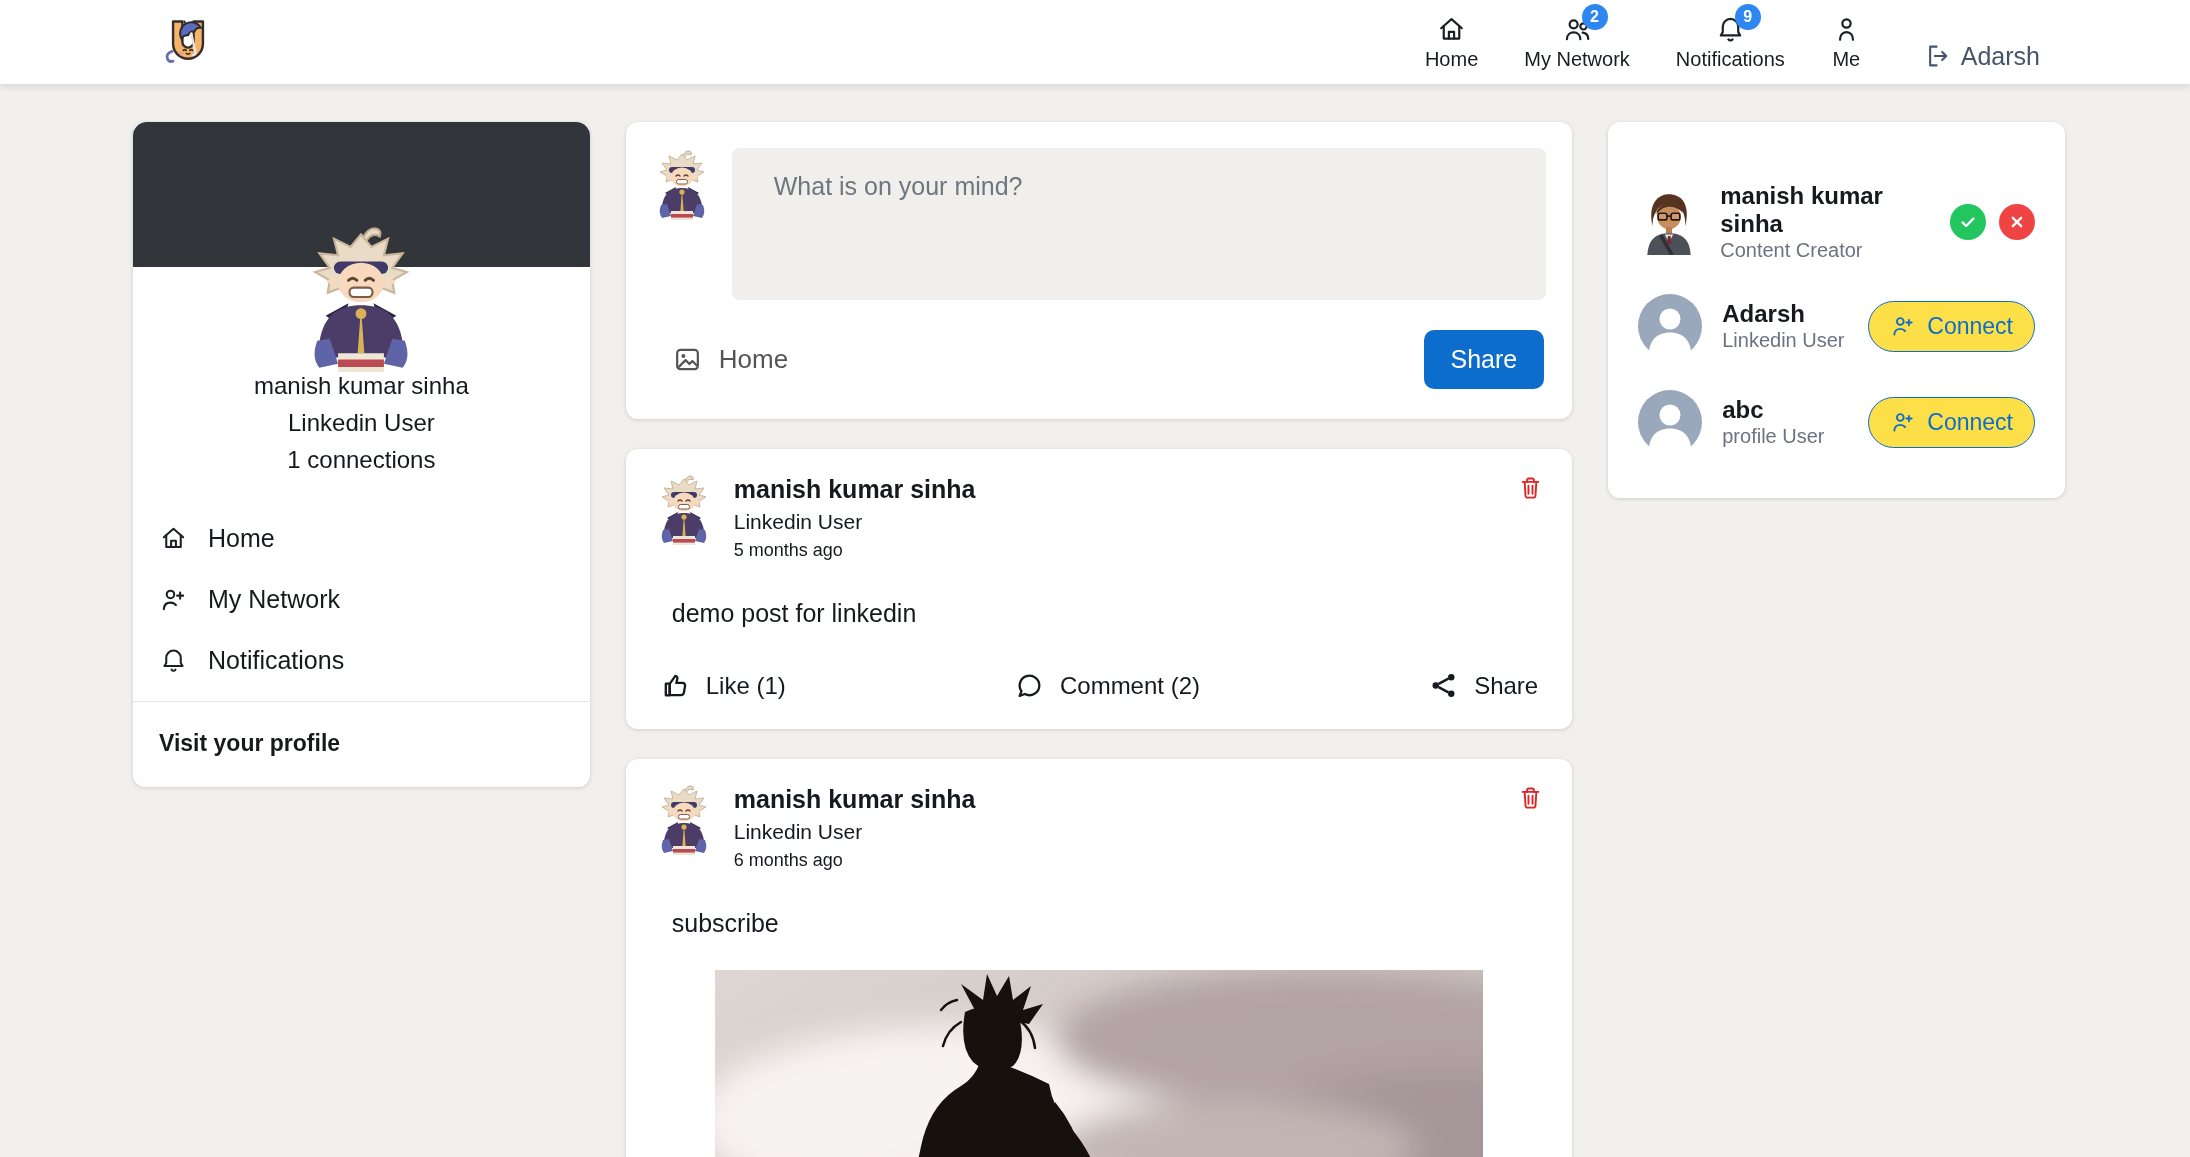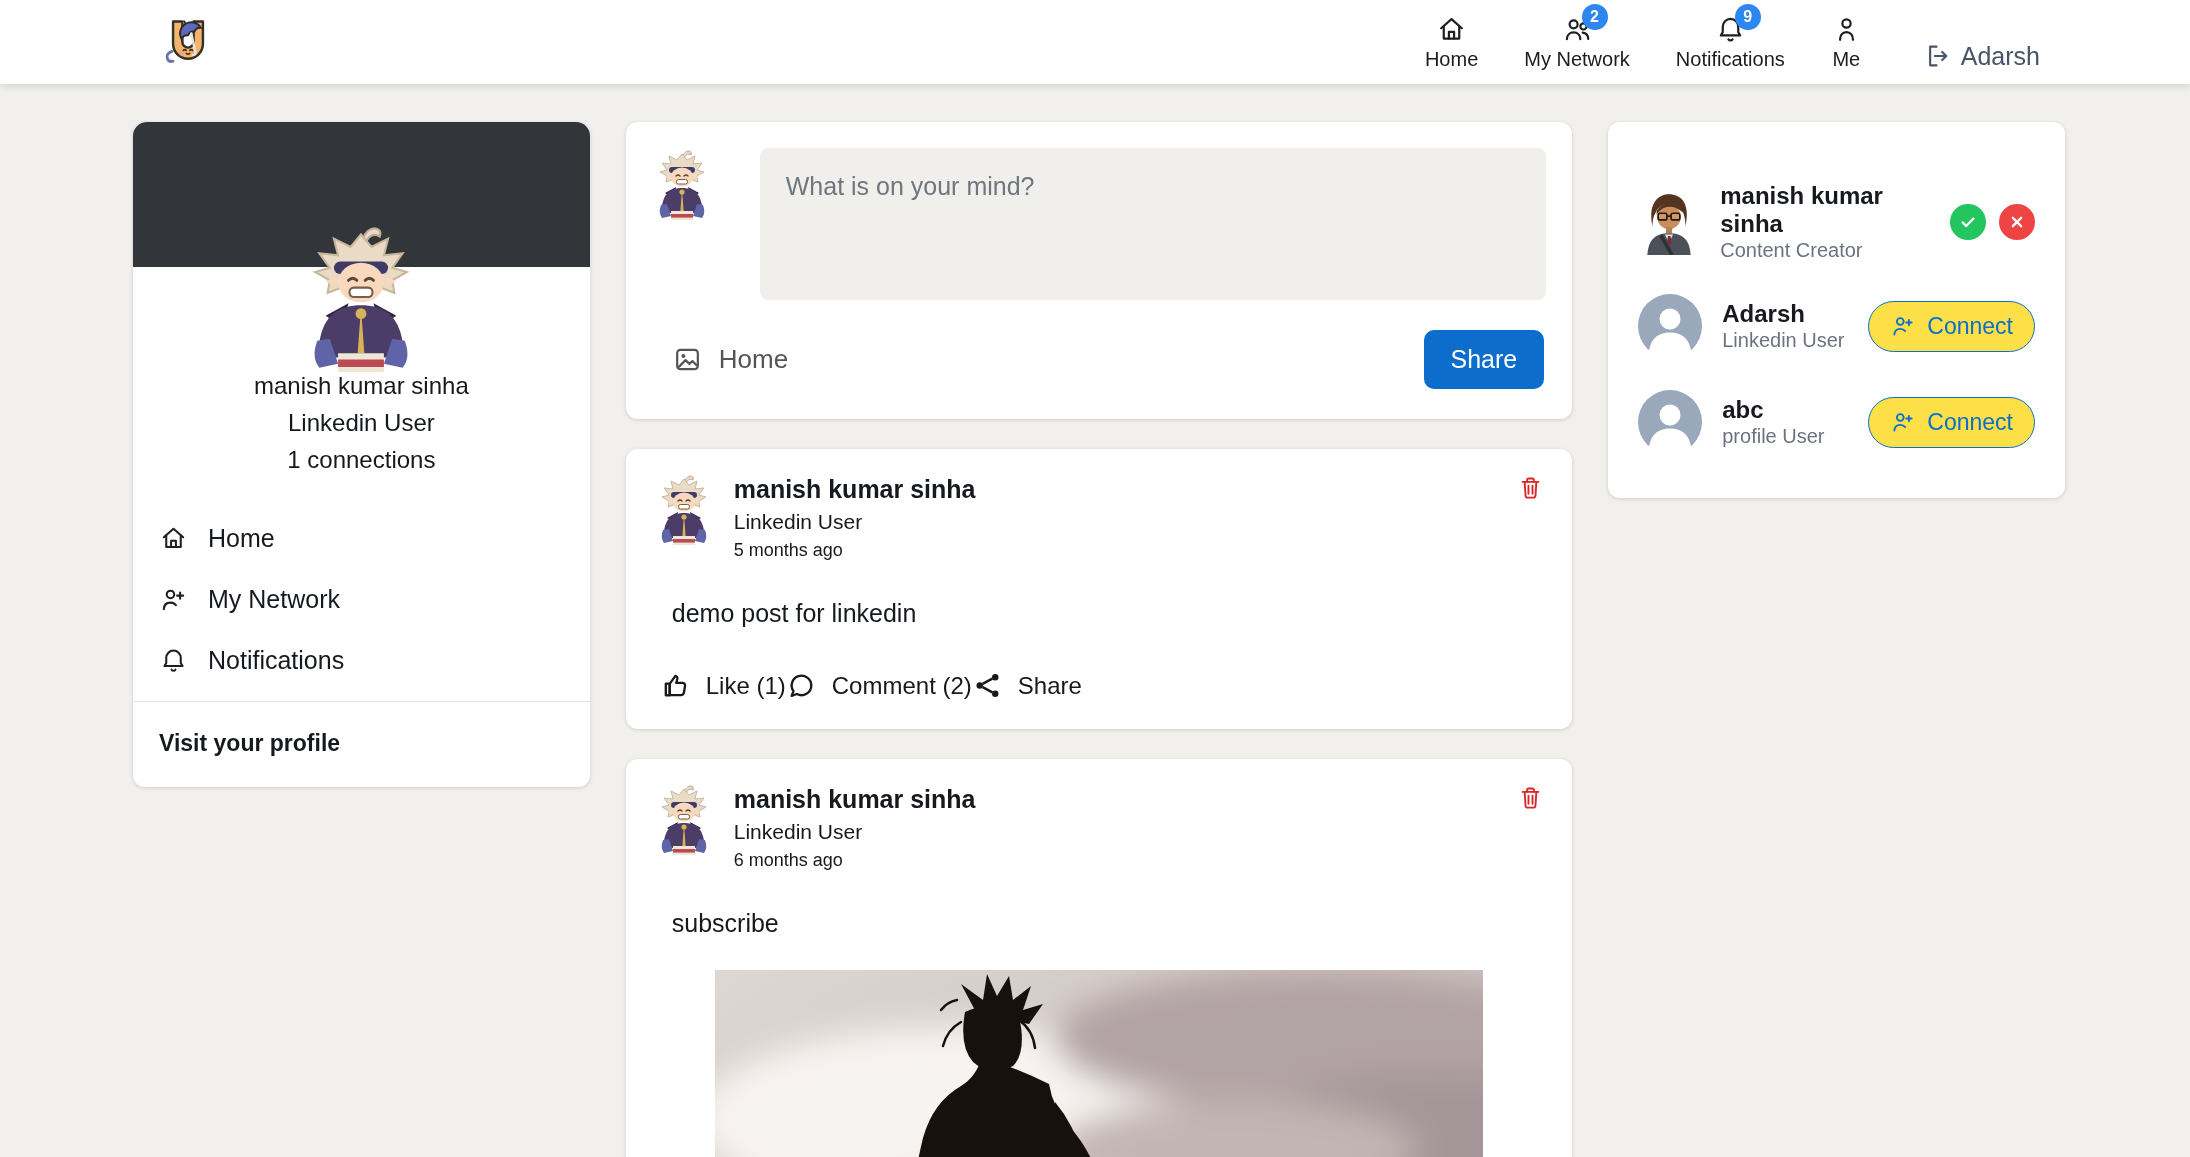--- a/index.html
+++ b/index.html
@@ -55,43 +55,42 @@
   .visit { margin:28px 0 0 26px; font-weight:bold; font-size:23px; cursor:pointer; }
 
   
   .feed { width:947px; display:flex; flex-direction:column; gap:30px; }
 
   .composer { padding:26px 26px 30px; }
   .composer-top { display:flex; gap:20px; }
   .small-avatar { width:60px; height:72px; flex:none; }
   .composer textarea {
     flex:1; height:152px; background:#f0efeb; border:none; border-radius:8px;
-    padding:24px 26px; font-size:25px; color:#333; resize:none; outline:none;
+    padding:24px 42px; font-size:25px; color:#333; resize:none; outline:none;
     font-family:"Liberation Sans", sans-serif;
-    margin-left:28px;
   }
   .composer textarea::placeholder { color:#6e7680; }
   .composer-bottom { display:flex; justify-content:space-between; align-items:center; margin-top:30px; padding:0 2px 0 20px; }
   .photo-btn { display:flex; align-items:center; gap:16px; color:#555; font-size:26px; background:none; border:none; cursor:pointer; font-family:inherit; }
   .photo-btn svg { width:31px; height:31px; }
   .share-btn {
     background:#0d6dcd; color:#fff; border:none; border-radius:10px;
     padding:15px 27px; font-size:25px; cursor:pointer; font-family:inherit;
   }
 
   .post { padding:24px 28px 28px; position:relative; }
   .post-header { display:flex; gap:20px; }
   .ph-texts { padding-top:2px; }
   .post-author { font-weight:bold; font-size:25px; }
   .post-headline { font-size:21px; margin-top:6px; }
   .post-time { font-size:18px; margin-top:6px; }
   .trash-btn { position:absolute; top:24px; right:28px; background:none; border:none; color:#dc2626; cursor:pointer; }
   .trash-btn svg { width:27px; height:29px; }
   .post-text { font-size:25px; margin:38px 0 0 18px; }
-  .post-actions { display:flex; align-items:center; margin-top:42px; padding:0 6px; }
+  .post-actions { display:flex; justify-content:space-between; align-items:center; margin-top:42px; padding:0 6px; }
   .action { display:flex; align-items:center; gap:15px; font-size:24px; background:none; border:none; cursor:pointer; font-family:inherit; color:#16191d; }
   .action svg { width:31px; height:31px; }
   .post-media { margin-top:32px; display:flex; justify-content:center; }
   .media-img { width:768px; height:520px; }
 
   
   .people-card { width:457px; padding:28px 30px 44px; }
   .people-title { font-size:26px; font-weight:bold; }
   .person-row { display:flex; align-items:center; gap:20px; margin-top:32px; }
   .person-avatar { width:62px; height:66px; flex:none; }

